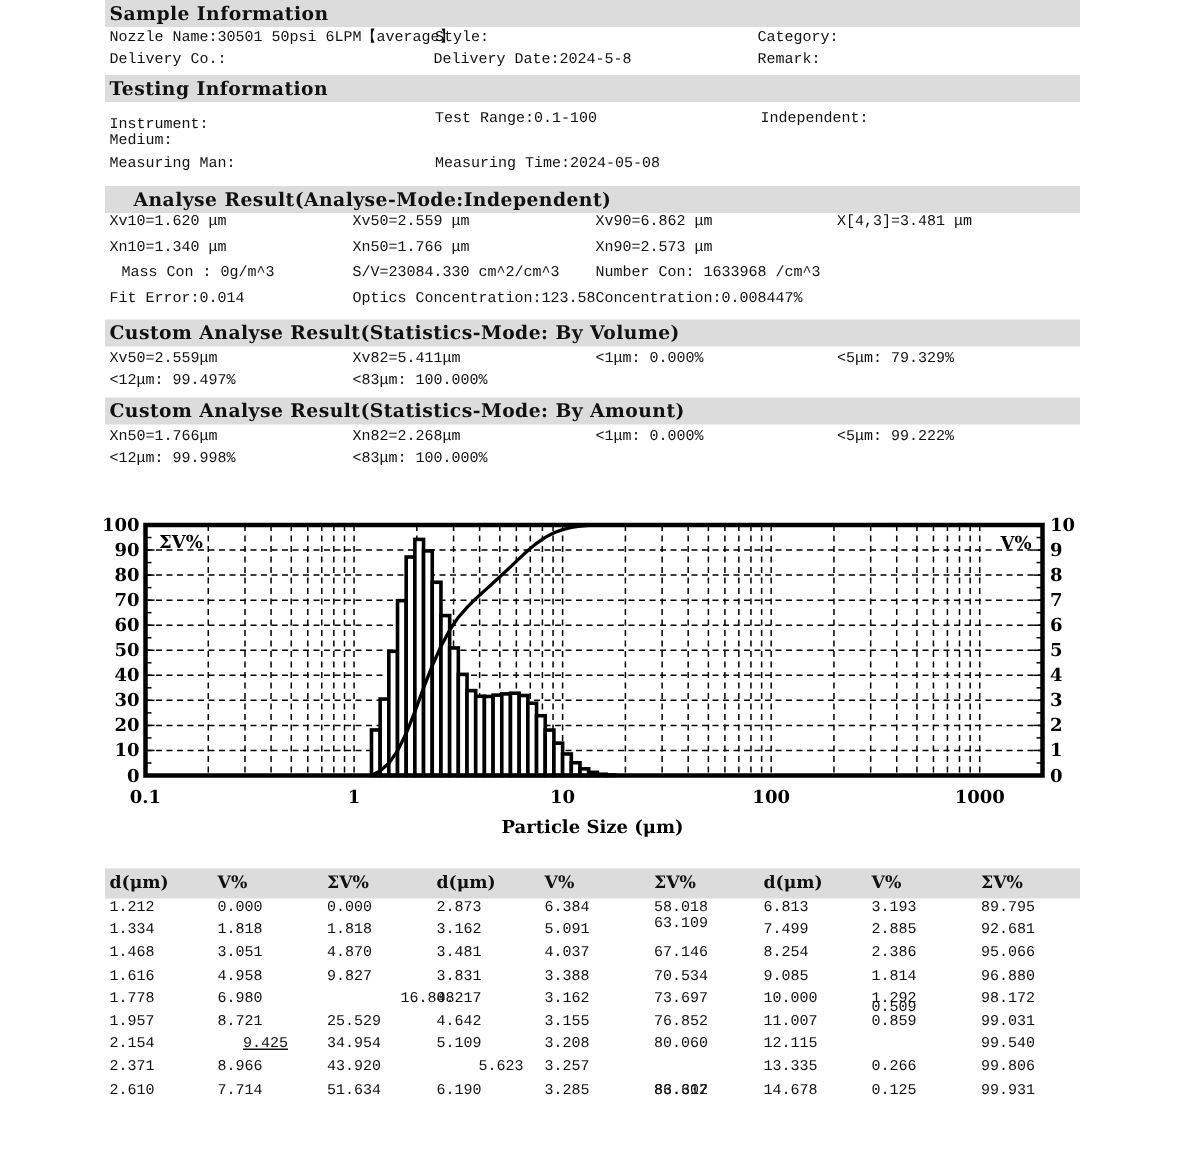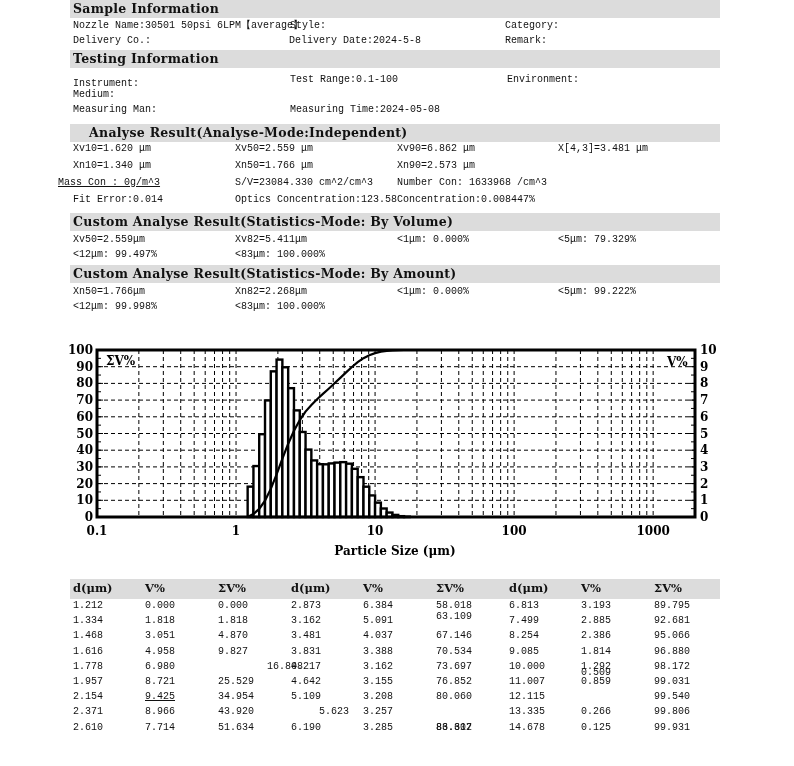--- a/index.html
+++ b/index.html
@@ -22,35 +22,35 @@
 <div class="f" style="left:73px;top:19px;">Nozzle Name:30501 50psi 6LPM【average】</div>
 <div class="f" style="left:290px;top:19px;">Style:</div>
 <div class="f" style="left:505px;top:19px;">Category:</div>
 <div class="f" style="left:73px;top:34px;">Delivery Co.:</div>
 <div class="f" style="left:289px;top:34px;">Delivery Date:2024-5-8</div>
 <div class="f" style="left:505px;top:34px;">Remark:</div>
 
 <div class="sec-head" style="top:50px;">Testing Information</div>
 <div class="f" style="left:73px;top:77px;text-align:right;">Instrument:</div>
 <div class="f" style="left:290px;top:73px;">Test Range:0.1-100</div>
-<div class="f" style="left:507px;top:73px;">Environment:</div>
+<div class="f" style="left:507px;top:73px;">Independent:</div>
 <div class="f" style="left:73px;top:88px;">Medium:</div>
 <div class="f" style="left:73px;top:103px;">Measuring Man:</div>
 <div class="f" style="left:290px;top:103px;">Measuring Time:2024-05-08</div>
 
 <div class="sec-head" style="top:124px;padding-left:19px;">Analyse Result(Analyse-Mode:Independent)</div>
 <div>
   <div class="f" style="left:73px;top:142px;">Xv10=1.620  μm</div>
   <div class="f" style="left:235px;top:142px;">Xv50=2.559  μm</div>
   <div class="f" style="left:397px;top:142px;">Xv90=6.862  μm</div>
   <div class="f" style="left:558px;top:142px;">X[4,3]=3.481  μm</div>
   <div class="f" style="left:73px;top:159px;">Xn10=1.340  μm</div>
   <div class="f" style="left:235px;top:159px;">Xn50=1.766  μm</div>
   <div class="f" style="left:397px;top:159px;">Xn90=2.573  μm</div>
-  <div class="f" style="left:58px;top:176px;text-decoration:underline;">Mass Con : 0g/m^3</div>
+  <div class="f" style="left:81px;top:176px;">Mass Con : 0g/m^3</div>
   <div class="f" style="left:235px;top:176px;">S/V=23084.330 cm^2/cm^3</div>
   <div class="f" style="left:397px;top:176px;">Number Con: 1633968 /cm^3</div>
   <div class="f" style="left:73px;top:193px;">Fit Error:0.014</div>
   <div class="f" style="left:235px;top:193px;">Optics Concentration:123.5824</div>
   <div class="f" style="left:397px;top:193px;background:#fff;">Concentration:0.008447%</div>
 </div>
 
 <div class="sec-head" style="top:213px;">Custom Analyse Result(Statistics-Mode: By Volume)</div>
 <div class="f" style="left:73px;top:233px;">Xv50=2.559μm</div>
 <div class="f" style="left:235px;top:233px;">Xv82=5.411μm</div>
@@ -242,21 +242,21 @@
     <div class="td" style="left: 73px; top: 643.6px;">1.616</div>
     <div class="td" style="left: 145px; top: 643.6px;">4.958</div>
     <div class="td" style="left: 218px; top: 643.6px;">9.827</div>
     <div class="td" style="left: 73px; top: 658.8px;">1.778</div>
     <div class="td" style="left: 145px; top: 658.8px;">6.980</div>
     <div class="td" style="left: 230px; top: 658.8px; margin-left: 37px;">16.808</div>
     <div class="td" style="left: 73px; top: 674px;">1.957</div>
     <div class="td" style="left: 145px; top: 674px;">8.721</div>
     <div class="td" style="left: 218px; top: 674px;">25.529</div>
     <div class="td" style="left: 73px; top: 689.2px;">2.154</div>
-    <div class="td" style="left: 145px; top: 689.2px; text-decoration: underline;">9.425</div>
+    <div class="td" style="left: 162px; top: 689.2px; text-decoration: underline;">9.425</div>
     <div class="td" style="left: 218px; top: 689.2px;">34.954</div>
     <div class="td" style="left: 73px; top: 704.4px;">2.371</div>
     <div class="td" style="left: 145px; top: 704.4px;">8.966</div>
     <div class="td" style="left: 218px; top: 704.4px;">43.920</div>
     <div class="td" style="left: 73px; top: 719.6px;">2.610</div>
     <div class="td" style="left: 145px; top: 719.6px;">7.714</div>
     <div class="td" style="left: 218px; top: 719.6px;">51.634</div>
     <div class="th" style="left: 291px; top: 581px;">d(μm)</div>
     <div class="th" style="left: 363px; top: 581px;">V%</div>
     <div class="th" style="left: 436px; top: 581px;">ΣV%</div>

